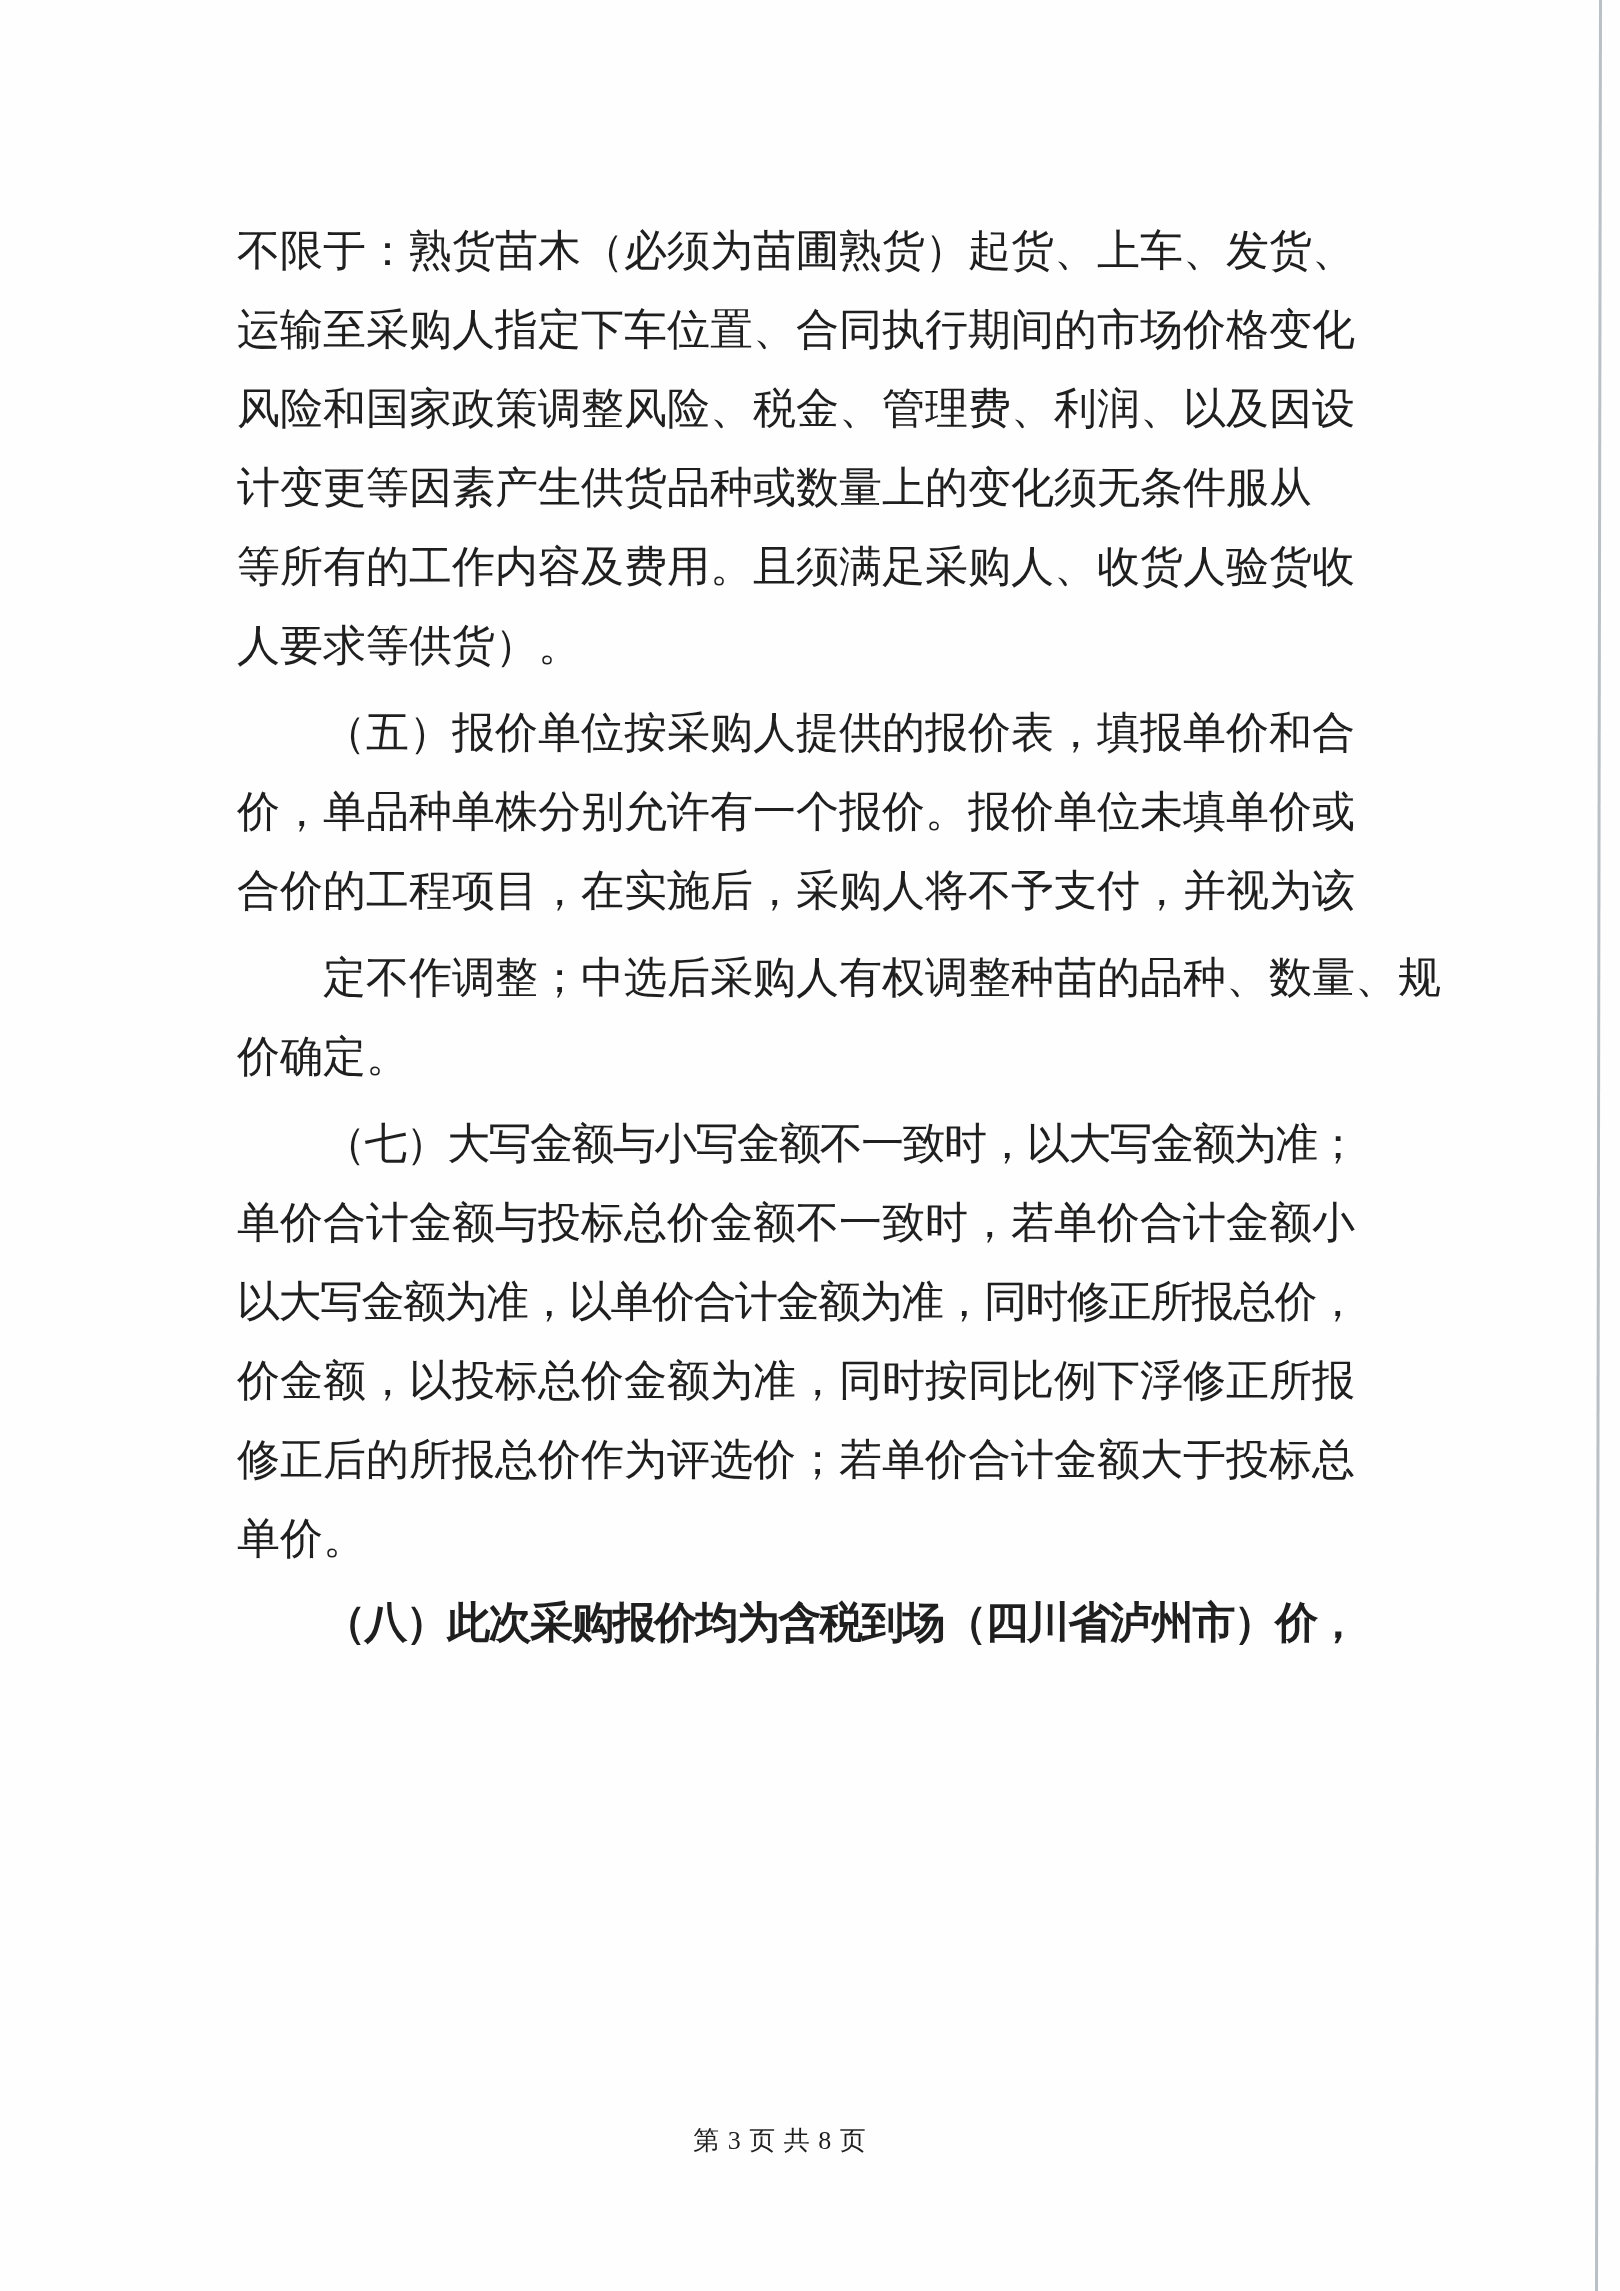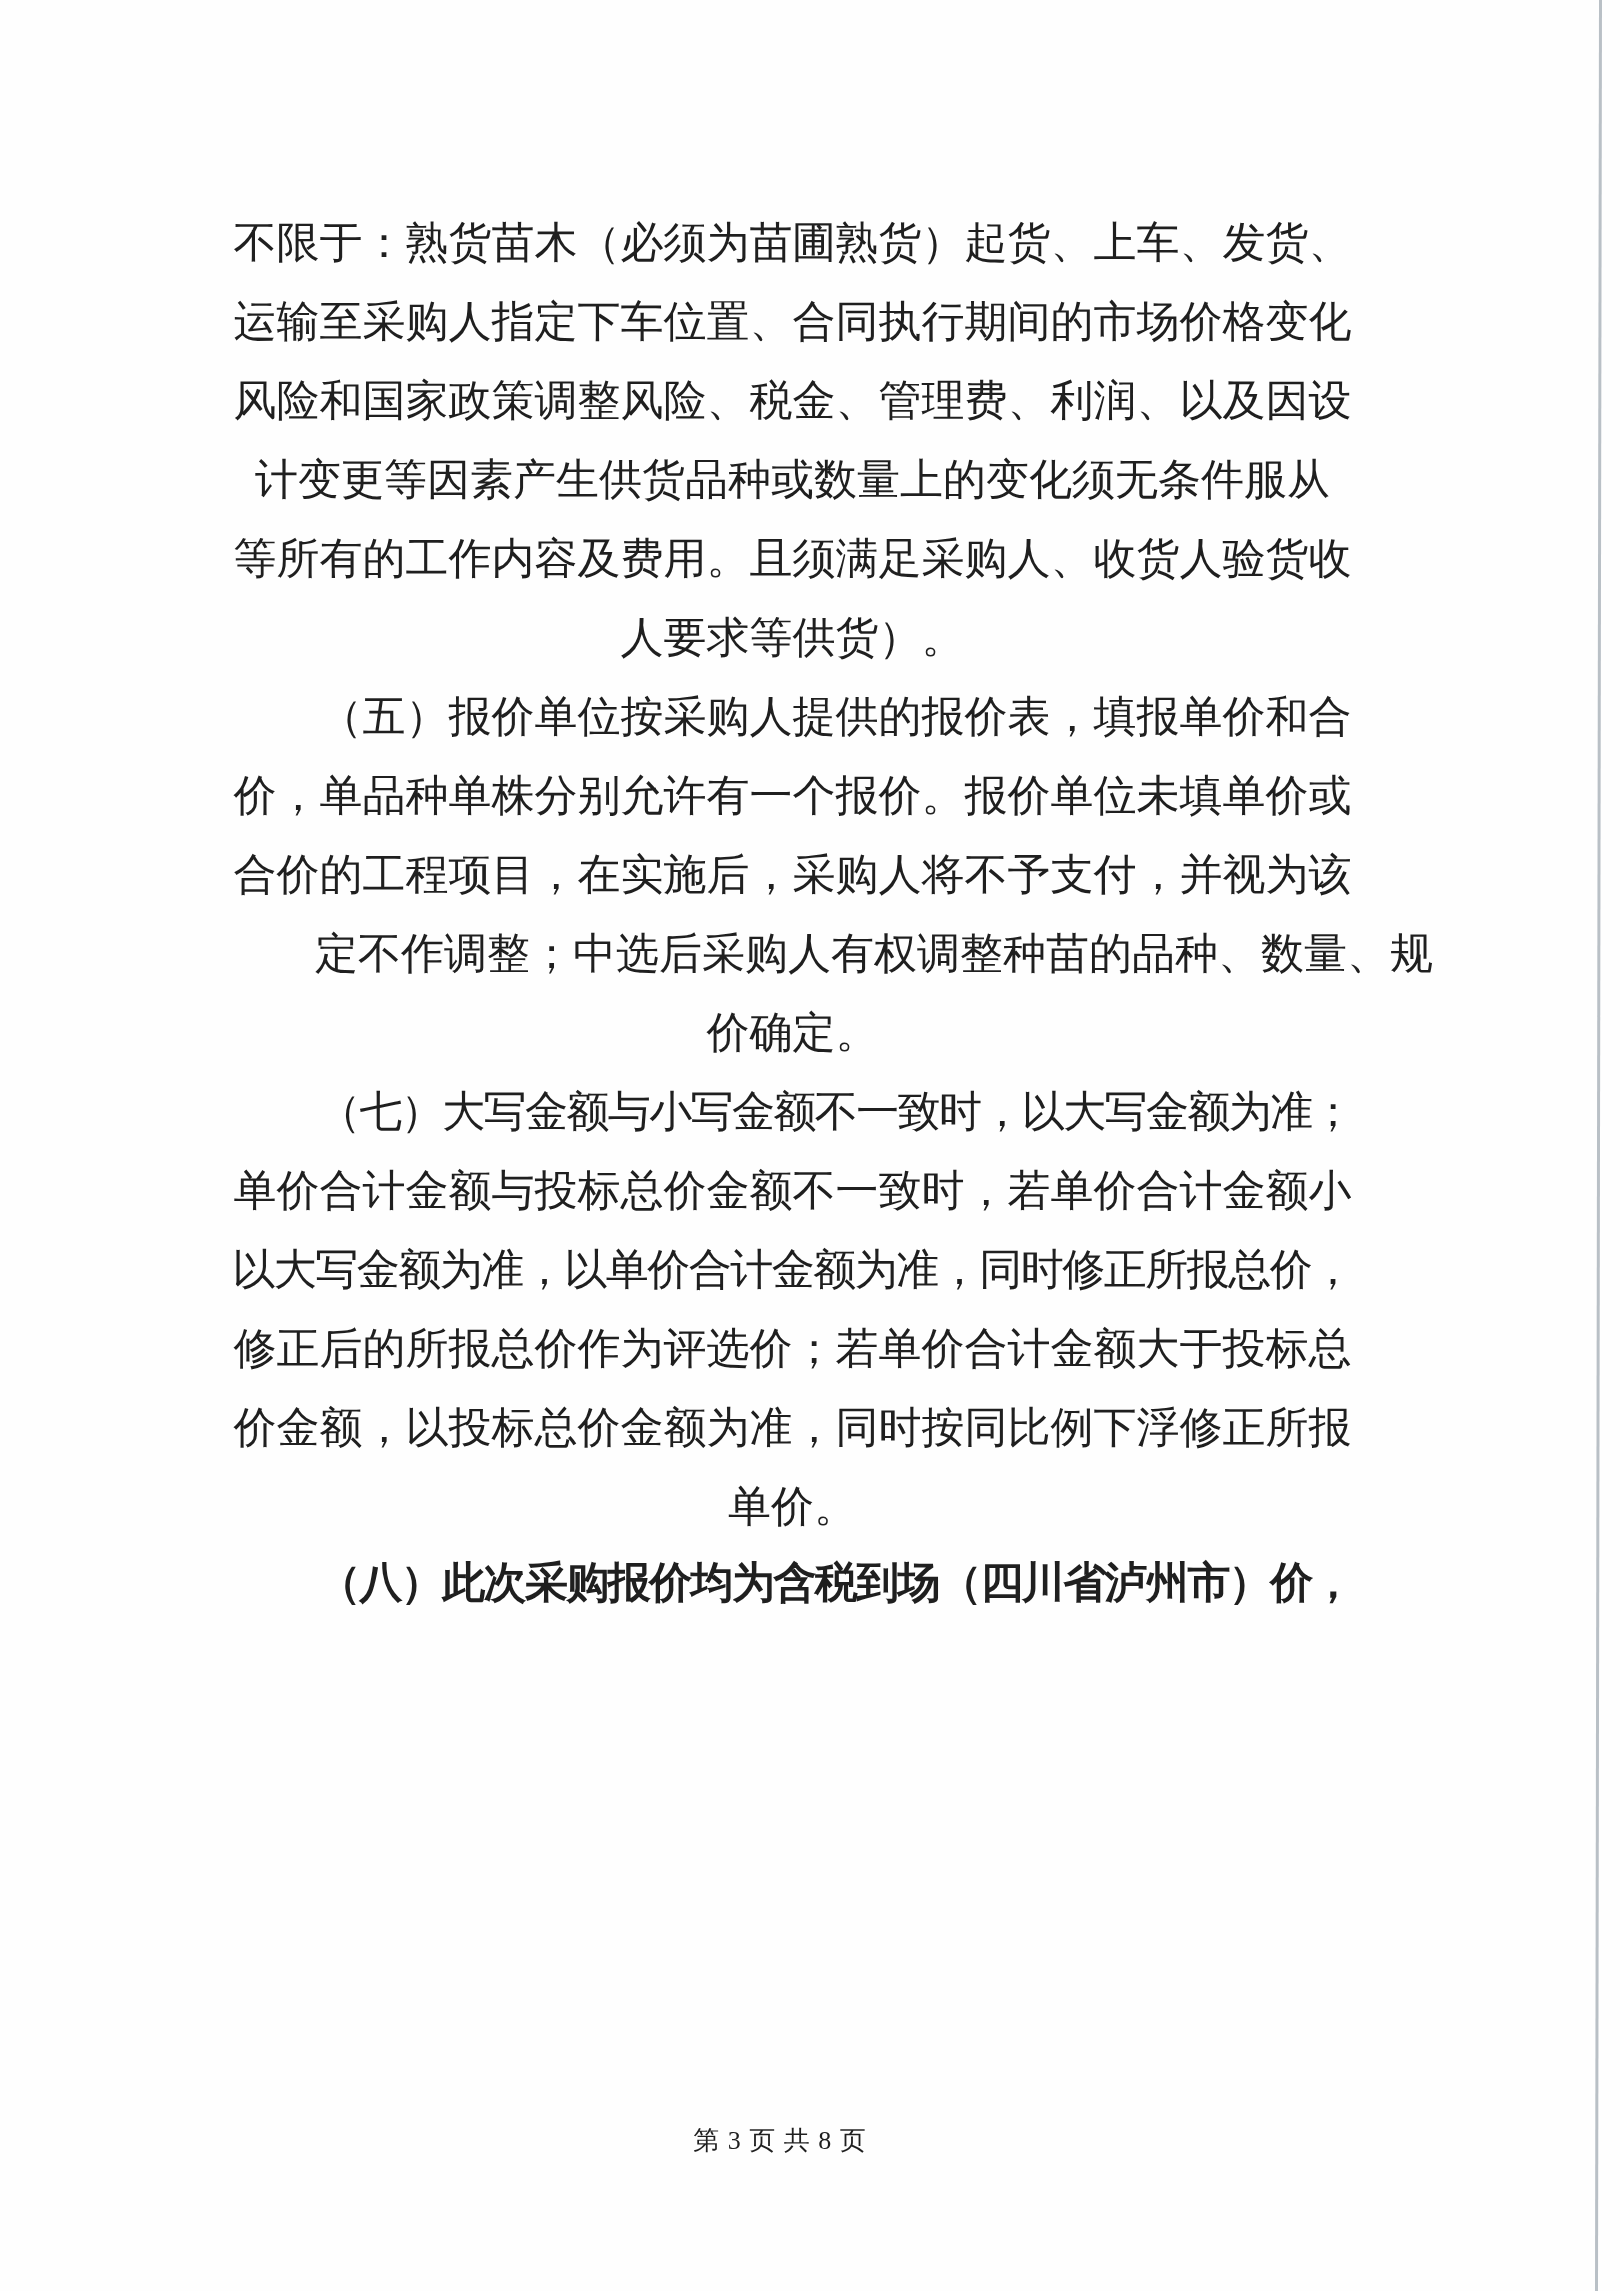--- a/index.html
+++ b/index.html
@@ -25,21 +25,21 @@
     height: 2292px;
     background: var(--artifact, #b9c0c6);
     transform: rotate(0.1deg);
   }
   .content {
     position: absolute;
     left: 229px;
     top: 203px;
     width: 1127px;
   }
-  .paragraph { margin: 0; padding: 0; text-align: center; }
+  .paragraph { margin: 8px; padding: 0; }
   .text-line {
     height: 79px;
     line-height: 79px;
     font-size: 43px;
     white-space: nowrap;
   }
   .paragraph.indent .text-line:first-child {
     text-indent: 86px;
   }
   .paragraph.bold .text-line {
@@ -78,22 +78,22 @@
         <div class="text-line">合价的工程项目，在实施后，采购人将不予支付，并视为该</div>
       </div>
       <div class="paragraph indent">
         <div class="text-line">定不作调整；中选后采购人有权调整种苗的品种、数量、规</div>
         <div class="text-line">价确定。</div>
       </div>
       <div class="paragraph indent">
         <div class="text-line" style="letter-spacing: -1.6px;">（七）大写金额与小写金额不一致时，以大写金额为准；</div>
         <div class="text-line">单价合计金额与投标总价金额不一致时，若单价合计金额小</div>
         <div class="text-line" style="letter-spacing: -1.5px;">以大写金额为准，以单价合计金额为准，同时修正所报总价，</div>
+        <div class="text-line">价金额，以投标总价金额为准，同时按同比例下浮修正所报</div>
         <div class="text-line">修正后的所报总价作为评选价；若单价合计金额大于投标总</div>
-        <div class="text-line">价金额，以投标总价金额为准，同时按同比例下浮修正所报</div>
         <div class="text-line">单价。</div>
       </div>
       <div class="paragraph indent bold">
         <div class="text-line" style="letter-spacing: -1.6px; font-family: Liberation Mono, monospace;">（八）此次采购报价均为含税到场（四川省泸州市）价，</div>
       </div>
     </div>
 
   <div class="footer">
     <span>第 3 页 共 8 页</span>
   </div>

